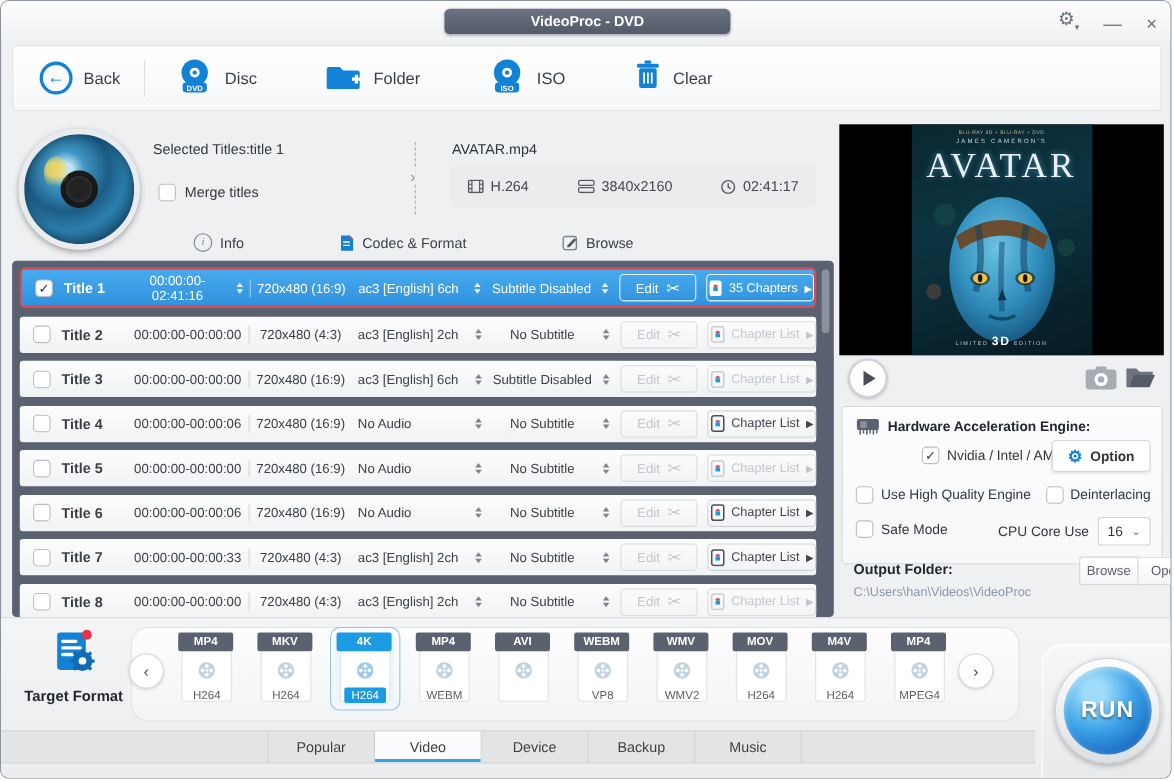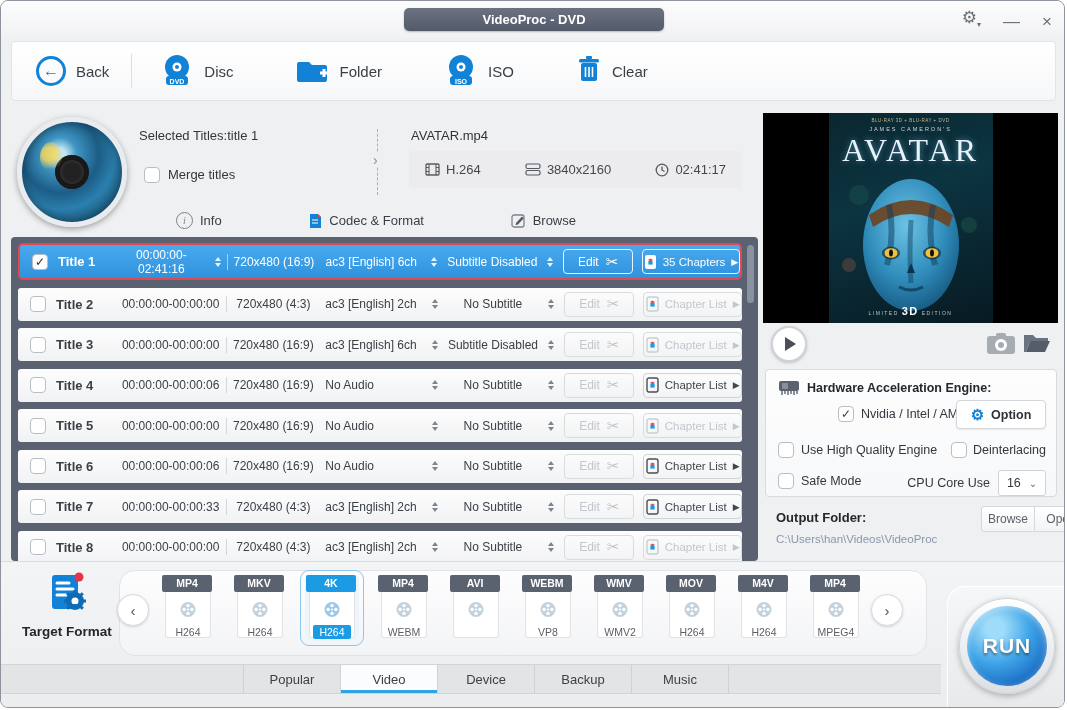--- a/index.html
+++ b/index.html
@@ -88,21 +88,21 @@
   .p-bottom{position:absolute;bottom:6px;font-size:5px;letter-spacing:1.5px;color:#b9c4cc;}
   .p-bottom b{font-size:11px;color:#fff;}
   .p-face{position:absolute;top:52px;left:0;width:164px;height:150px;}
   .preview-controls{position:absolute;left:762px;top:324px;width:295px;height:40px;}
   .play-btn{position:absolute;left:8px;top:1px;width:36px;height:36px;border-radius:50%;background:#fff;
             border:2px solid #cfd3d7;box-sizing:border-box;display:flex;align-items:center;justify-content:center;
             box-shadow:0 1px 3px rgba(0,0,0,.2);}
   .play-btn i{width:0;height:0;border-top:7px solid transparent;border-bottom:7px solid transparent;border-left:11px solid #4a4f57;margin-left:3px;}
   .cam-ic{position:absolute;right:42px;top:8px;}
   .fold-ic{position:absolute;right:6px;top:6px;}
-  .hw-card{position:absolute;left:764px;top:368px;width:292px;height:128px;background:linear-gradient(#fdfdfe,#f7f8f9);
+  .hw-card{position:absolute;left:764px;top:368px;width:292px;height:144px;background:linear-gradient(#fdfdfe,#f7f8f9);
            border:1px solid #d7dade;border-radius:4px;box-sizing:border-box;font-size:12.5px;color:#33373d;padding-left:23px;}
   .hw-head{position:absolute;left:12px;top:10px;display:flex;align-items:center;gap:7px;font-weight:bold;font-size:12.5px;color:#24282e;}
   .hw-gpu{position:absolute;left:72px;top:36px;display:flex;align-items:center;gap:7px;}
   .btn-option{position:absolute;right:10px;top:30px;width:88px;height:27px;background:#fff;border:1px solid #d2d5d9;
               border-radius:4px;display:flex;align-items:center;justify-content:center;gap:7px;font-weight:bold;color:#2e3338;font-size:12.5px;box-shadow:0 1px 2px rgba(0,0,0,.08);}
   .btn-option .g{color:#1282d6;font-size:15px;}
   .hw-hq{position:absolute;left:12px;top:72px;display:flex;align-items:center;gap:7px;justify-content:space-between;}
   .hw-de{position:absolute;right:10px;top:72px;display:flex;align-items:center;gap:6px;}
   .hw-safe{position:absolute;left:12px;top:103px;display:flex;align-items:center;gap:7px;}
   .hw-cpu{position:absolute;right:10px;top:100px;display:flex;align-items:center;gap:8px;}

